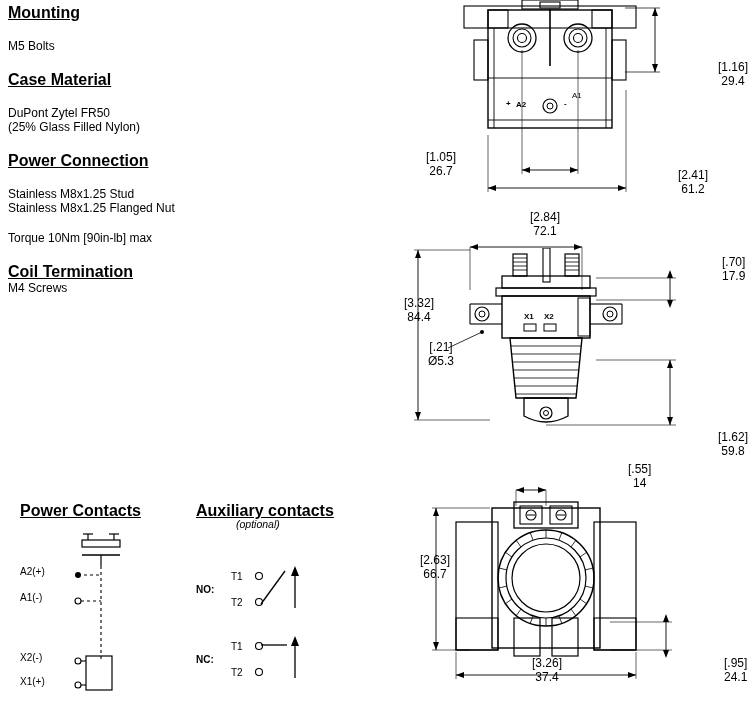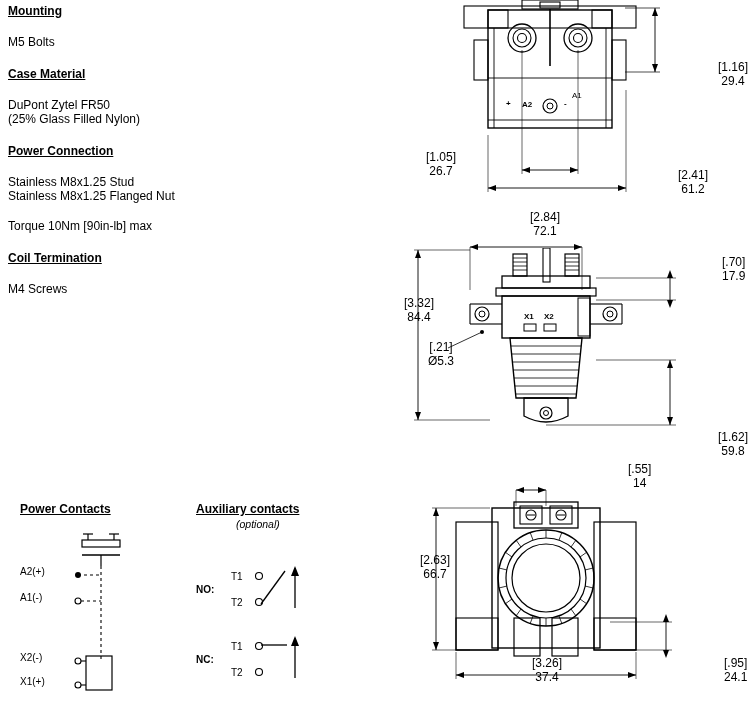--- a/index.html
+++ b/index.html
@@ -10,21 +10,21 @@
   body {
     width: 755px;
     height: 702px;
     position: relative;
     font-family: "Liberation Sans", sans-serif;
     color: #000000;
     overflow: hidden;
   }
   .abs { position: absolute; }
   .spec-heading {
-    font-size: 12px;
+    font-size: 16px;
     font-weight: bold;
     text-decoration: underline;
     white-space: nowrap;
   }
   .spec-line {
     font-size: 12px;
     white-space: nowrap;
     line-height: 14px;
   }
   .dim-text {
@@ -69,21 +69,21 @@
 
   <div style="margin-bottom:18px;">
     <div class="spec-heading">Power Connection</div>
     <div class="spec-line" style="margin-top:17px;">Stainless M8x1.25 Stud</div>
     <div class="spec-line">Stainless M8x1.25 Flanged Nut</div>
     <div class="spec-line" style="margin-top:16px;">Torque 10Nm [90in-lb] max</div>
   </div>
 
   <div>
     <div class="spec-heading">Coil Termination</div>
-    <div class="spec-line" style="margin-top:17px;">M4 Screws</div>
+    <div class="spec-line" style="">M4 Screws</div>
   </div>
 
 </div>
 
 <div class="abs" style="left:20px; top:502px; width:175px; height:195px;">
   <div class="spec-heading" style="position:absolute; left:0; top:0;">Power Contacts</div>
 
   <svg width="175" height="175" style="position:absolute; left:0; top:26px;">
 
     <rect class="ln" x="62" y="12" width="38" height="7" stroke-width="1.2" fill="#fff"></rect>
@@ -175,21 +175,21 @@
     <line class="ln" x1="28" y1="78" x2="152" y2="78" stroke-width="0.9"></line>
     <circle class="ln" cx="90" cy="106" r="7" stroke-width="1.2" fill="#fff"></circle>
     <circle class="ln" cx="90" cy="106" r="3" stroke-width="1" fill="#fff"></circle>
 
     <line class="ln" x1="28" y1="120" x2="152" y2="120" stroke-width="0.9"></line>
 
     <rect class="ln" x="14" y="40" width="14" height="40" stroke-width="1.1" fill="#fff"></rect>
     <rect class="ln" x="152" y="40" width="14" height="40" stroke-width="1.1" fill="#fff"></rect>
   </svg>
 
-  <div class="tiny-label abs" style="left:62px; top:100px; font-weight:bold;">A2</div>
+  <div class="tiny-label abs" style="left:56px; top:100px; font-weight:bold;">A2</div>
   <div class="tiny-label abs" style="left:112px; top:91px; font-weight:normal;">A1</div>
   <div class="tiny-label abs" style="left:46px; top:99px; font-weight:bold;">+</div>
   <div class="tiny-label abs" style="left:104px; top:99px; font-weight:bold;">-</div>
 </div>
 
 <svg class="abs" style="left:455px; top:0px;" width="230" height="200">
 
   <line class="ln" x1="200" y1="8" x2="200" y2="72" stroke-width="0.9"></line>
   <polygon points="200,8 197,16 203,16" fill="#000"></polygon>
   <polygon points="200,72 197,64 203,64" fill="#000"></polygon>

